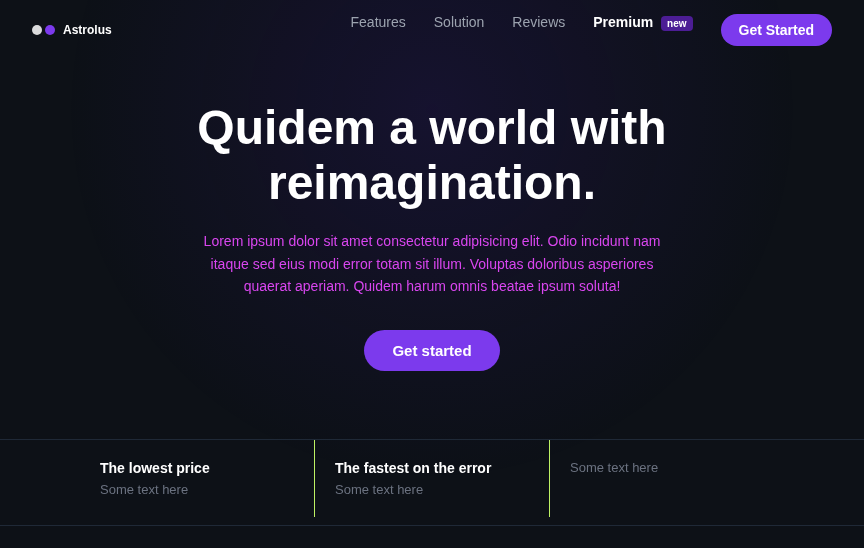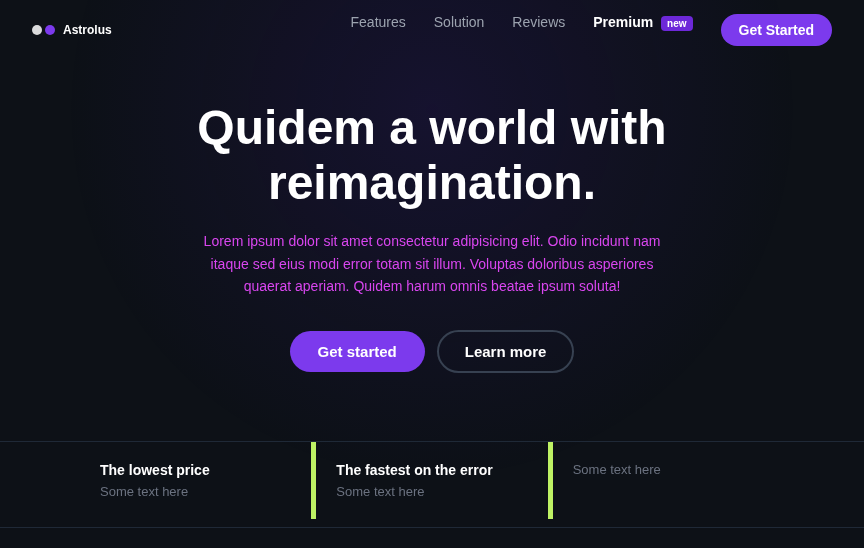--- a/index.html
+++ b/index.html
@@ -67,21 +67,21 @@
       cursor: pointer;
       text-decoration: none;
     }
 
     .nav-link.bold {
       font-weight: 700;
       color: #ffffff;
     }
 
     .badge-new {
-      background: #6d28d9;
+      background: #4c1d95;
       color: #ffffff;
       font-size: 10px;
       font-weight: 600;
       padding: 2px 6px;
       border-radius: 4px;
       margin-left: 4px;
     }
 
     .btn-get-started-nav {
       background: #7c3aed;
@@ -153,21 +153,21 @@
       display: flex;
       justify-content: center;
       gap: 0;
       padding: 0 80px;
       border-top: 1px solid #1f2937;
     }
 
     .feature-item {
       flex: 1;
       padding: 20px 20px;
-      border-right: 5px solid #bef264;
+      border-right: 1px solid #bef264;
     }
 
     .feature-item:last-child {
       border-right: none;
     }
 
     .feature-title {
       font-size: 14px;
       font-weight: 700;
       color: #ffffff;
@@ -231,21 +231,20 @@
     </a>
     <button class="btn-get-started-nav">Get Started</button>
   </div>
 </nav>
 
 <section class="hero">
   <h1 class="hero-title">Quidem a world with reimagination.</h1>
   <p class="hero-subtitle">Lorem ipsum dolor sit amet consectetur adipisicing elit. Odio incidunt nam itaque sed eius modi error totam sit illum. Voluptas doloribus asperiores quaerat aperiam. Quidem harum omnis beatae ipsum soluta!</p>
   <div class="hero-buttons">
     <button class="btn-primary">Get started</button>
-    <button class="btn-secondary">Learn more</button>
   </div>
 </section>
 
 <div class="features-row">
   <div class="feature-item">
     <div class="feature-title">The lowest price</div>
     <div class="feature-text">Some text here</div>
   </div>
   <div class="feature-item">
     <div class="feature-title">The fastest on the error</div>

